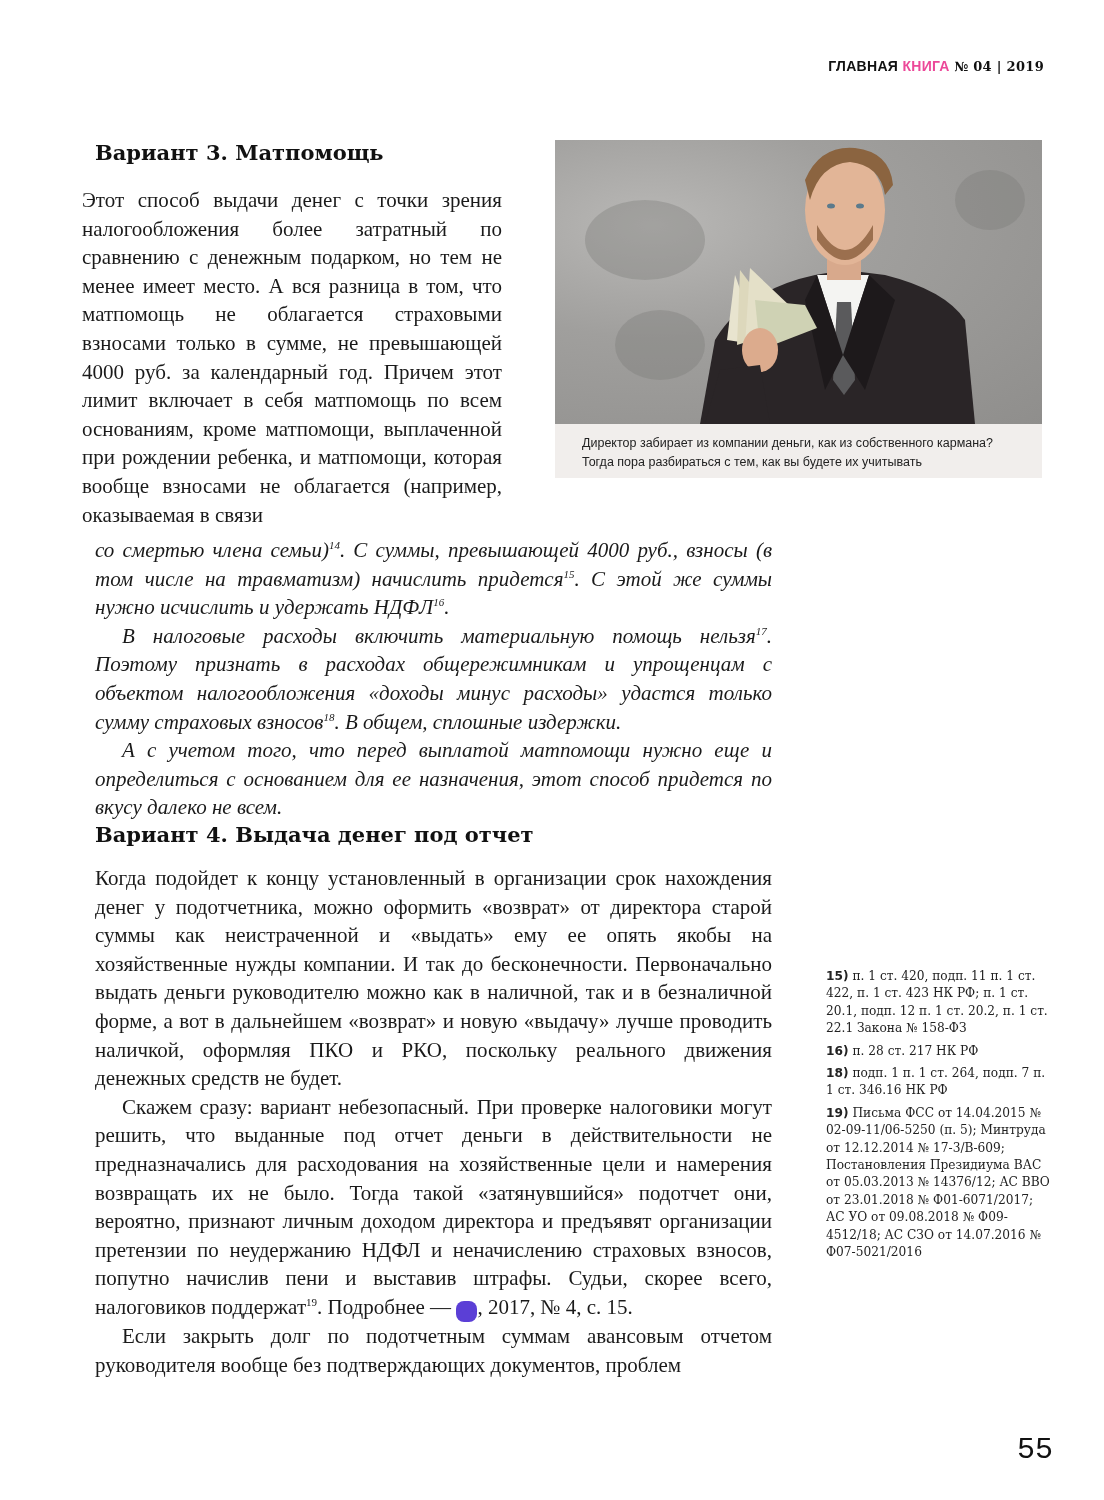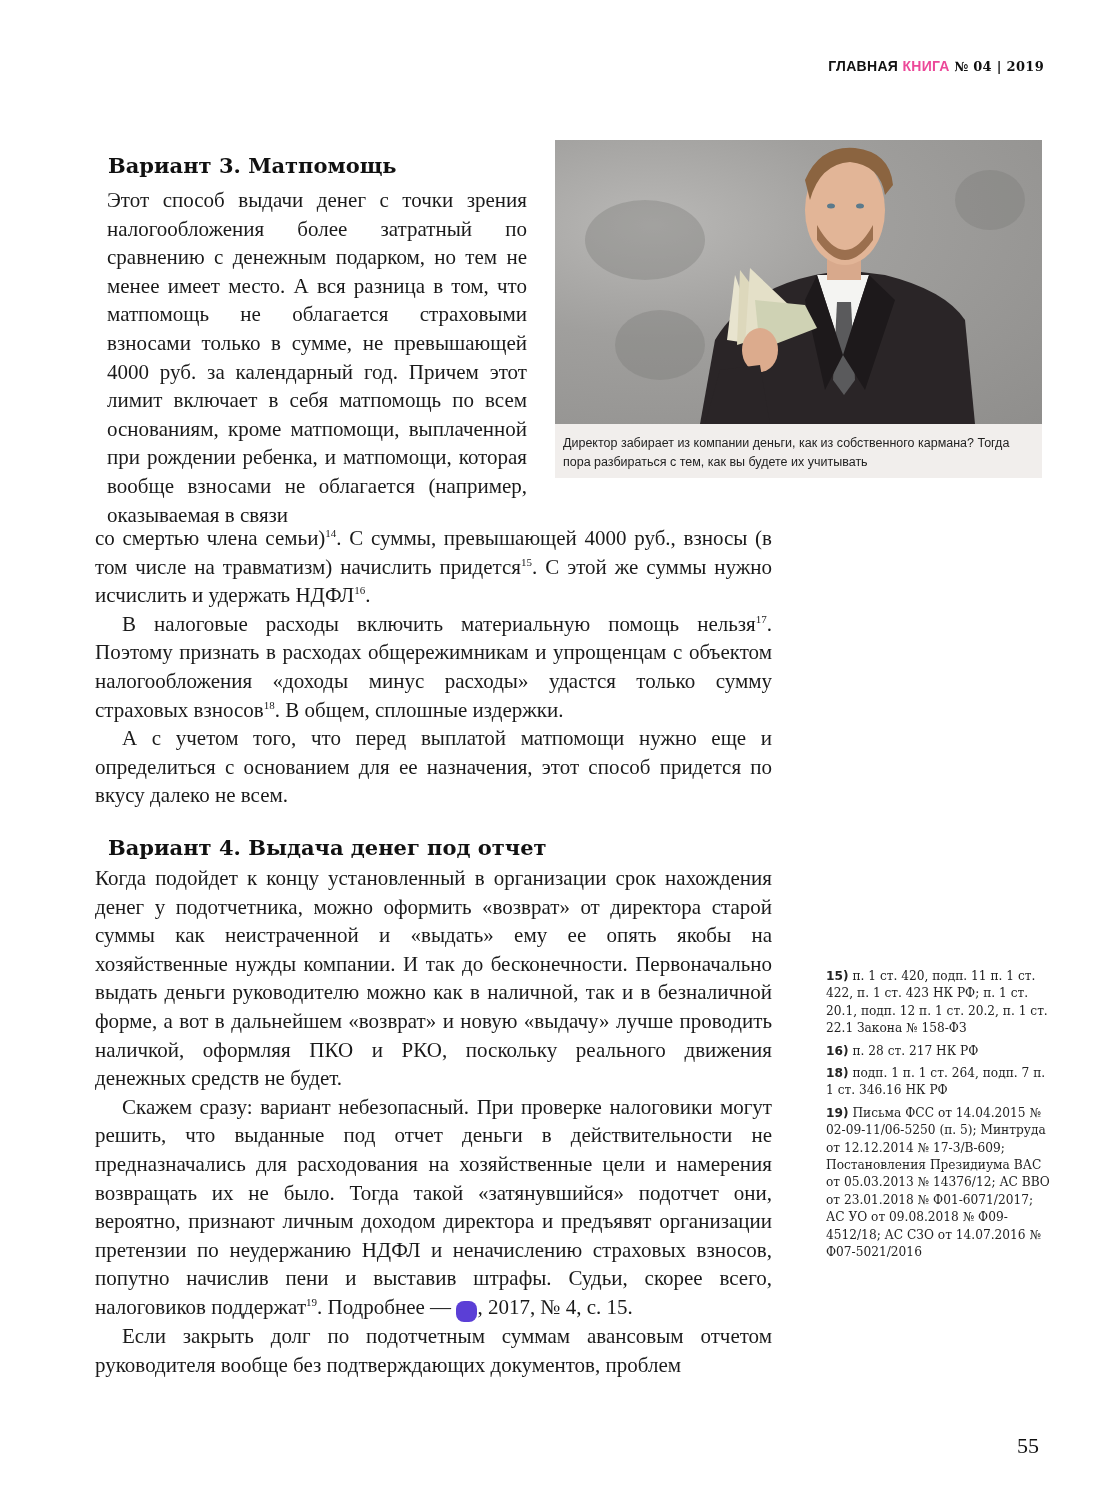--- a/index.html
+++ b/index.html
@@ -2,59 +2,59 @@
 <html><head>
 <meta charset="utf-8">
 <style>
   html, body { margin:0; padding:0; background:#ffffff; }
   body { width:1104px; height:1500px; position:relative; overflow:hidden;
          font-family:"DejaVu Serif", serif; color:#1a1a1a; }
   .header { position:absolute; top:58px; right:60px; font-family:"Liberation Sans", sans-serif;
             font-weight:bold; font-size:14px; letter-spacing:0.3px; color:#111; }
   .header .brand2 { color:#ec4899; }
   .header .issue { font-family:"DejaVu Serif", serif; font-size:13px; }
-  h2 { position:absolute; margin:13px; font-family:"DejaVu Serif", serif; font-weight:bold;
+  h2 { position:absolute; margin:0; font-family:"DejaVu Serif", serif; font-weight:bold;
        font-size:21px; color:#111; }
   .para { position:absolute; font-family:"Liberation Serif", serif; font-size:21px; line-height:28.6px;
           text-align:justify; color:#1a1a1a; }
   .para p { margin:0; }
   .para p.indent { text-indent:27px; }
   sup { font-size:11px; vertical-align:super; line-height:0; }
   .photo { position:absolute; left:555px; top:140px; width:487px; height:284px; overflow:hidden;
            background: radial-gradient(ellipse at 20% 30%, #b9b8b6 0%, #a09f9d 40%, #8f8e8c 100%); }
   .photo .wall-spot { position:absolute; border-radius:50%; background:rgba(120,120,118,0.35); }
   .caption { position:absolute; left:555px; top:424px; width:487px; height:54px; background:#f1eeec;
              font-family:"Liberation Sans", sans-serif; font-size:12.5px; line-height:19px;
-             color:#222; padding:10px 8px; box-sizing:border-box; }
+             color:#222; padding:10px 27px; box-sizing:border-box; }
   .gk-badge { display:inline-block; width:21px; height:21px; background:#5b3fd6; color:#fff;
               font-family:"Liberation Sans", sans-serif; font-weight:bold; font-size:13px;
               line-height:21px; text-align:center; vertical-align:-2px;border-radius:8px; }
   .footnotes { position:absolute; left:826px; top:968px; width:225px;
                font-family:"DejaVu Serif", serif; font-size:12.2px; line-height:17.4px; color:#222; }
   .fn { margin-bottom:5px; }
   .fn b { font-family:"DejaVu Sans", sans-serif; font-weight:bold; }
-  .page-num { position:absolute; top:1433px; left:1017px; font-family:Liberation Serif, serif;
-              font-size:22px; color:#111; }
+  .page-num { position:absolute; top:1433px; left:1017px; font-family:Liberation Mono, monospace;
+              font-size:30px; color:#111; }
 </style>
 </head>
 <body>
 
 <div class="header">
   <span>ГЛАВНАЯ</span>
   <span class="brand2">КНИГА</span>
   <span class="issue">№ 04 | 2019</span>
 </div>
 
 <h2 style="left:95px; top:140px;">Вариант 3. Матпомощь</h2>
 
-<div class="para" style="left:107px; top:186px; width:420px;">
+<div class="para" style="left:82px; top:186px; width:420px;">
   <p>Этот способ выдачи денег с точки зрения налогообложения более затратный по сравнению с денежным подарком, но тем не менее имеет место. А вся разница в том, что матпомощь не облагается страховыми взносами только в сумме, не превышающей 4000 руб. за календарный год. Причем этот лимит включает в себя матпомощь по всем основаниям, кроме матпомощи, выплаченной при рождении ребенка, и матпомощи, которая вообще взносами не облагается (например, оказываемая в связи</p>
 </div>
 
-<div class="para" style="left:95px; top:524px; width:677px;">
+<div class="para" style="left:95px; top:536px; width:677px;font-style:italic;">
   <p><span>со смертью члена семьи)</span><sup>14</sup><span>. С суммы, превышающей 4000 руб., взносы (в том числе на травматизм) начислить придется</span><sup>15</sup><span>. С этой же суммы нужно исчислить и удержать НДФЛ</span><sup>16</sup><span>.</span></p>
   <p class="indent"><span>В налоговые расходы включить материальную помощь нельзя</span><sup>17</sup><span>. Поэтому признать в расходах общережимникам и упрощенцам с объектом налогообложения «доходы минус расходы» удастся только сумму страховых взносов</span><sup>18</sup><span>. В общем, сплошные издержки.</span></p>
   <p class="indent">А с учетом того, что перед выплатой матпомощи нужно еще и определиться с основанием для ее назначения, этот способ придется по вкусу далеко не всем.</p>
 </div>
 
 <div class="photo">
   <div class="wall-spot" style="left:30px;top:60px;width:120px;height:80px;"></div>
   <div class="wall-spot" style="left:60px;top:170px;width:90px;height:70px;"></div>
   <div class="wall-spot" style="left:400px;top:30px;width:70px;height:60px;"></div>
   <svg width="487" height="284" viewBox="0 0 487 284" style="position:absolute;left:0;top:0;">

